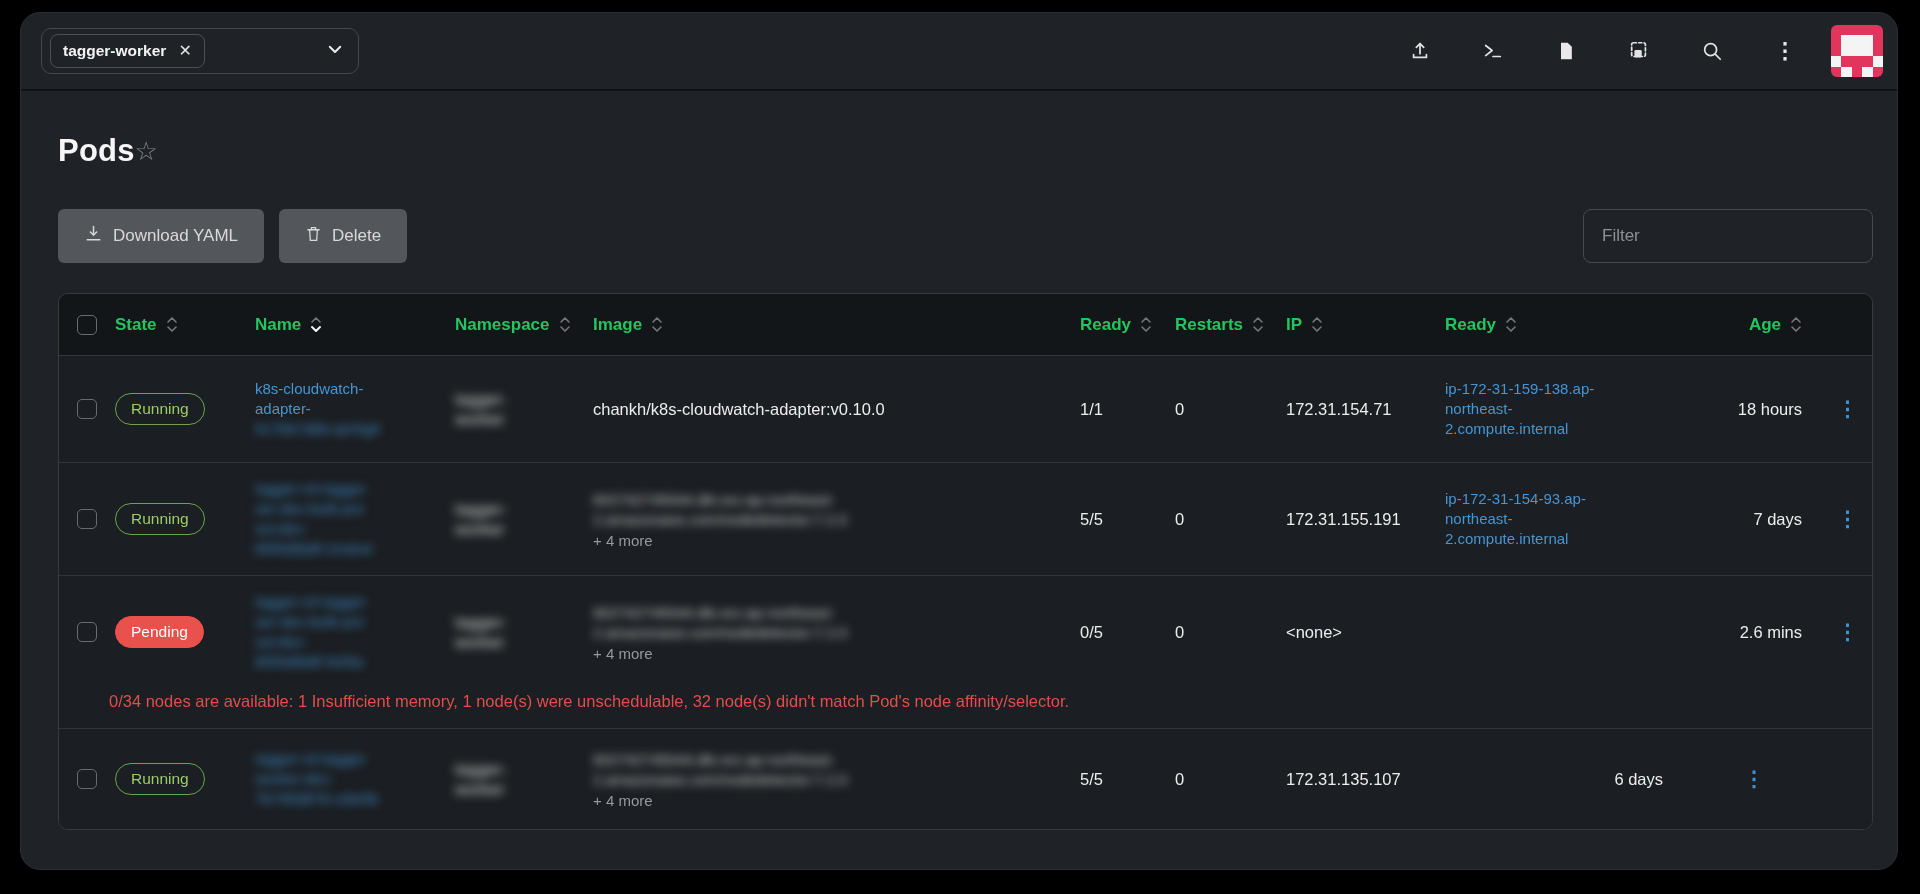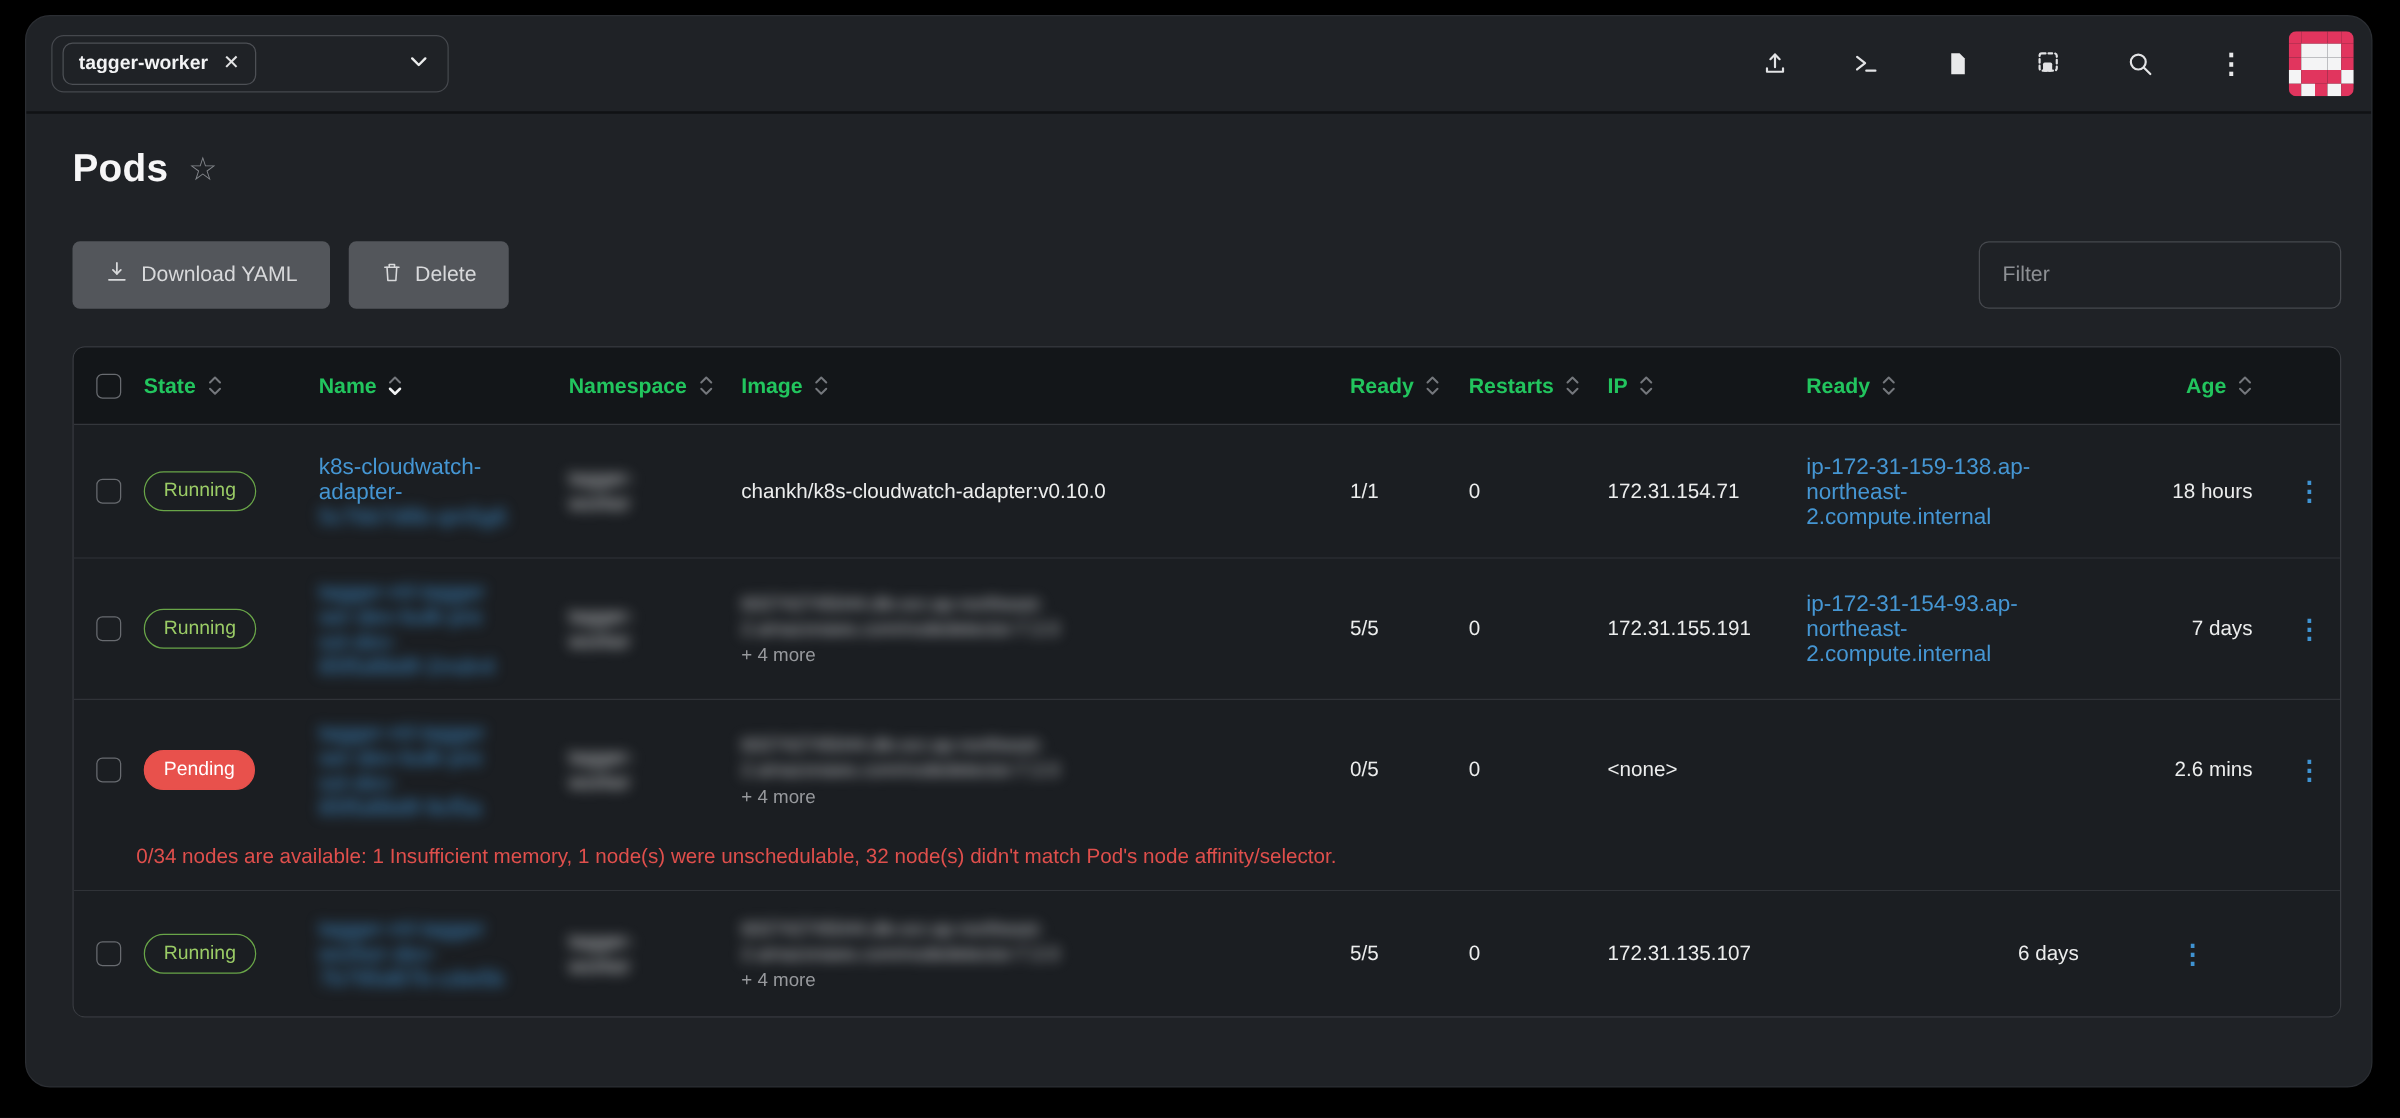--- a/index.html
+++ b/index.html
@@ -21,21 +21,21 @@
               display:flex; align-items:center; justify-content:center; }
   .icon-btn svg { stroke:#e2e3e5; fill:none; stroke-width:1.9; stroke-linecap:round; stroke-linejoin:round; }
   .topbar-icons { display:flex; align-items:center; gap:49px; margin-right:34px; }
   .kebab-top { color:#e8e9ea; font-size:22px; font-weight:700; line-height:1; }
   .logo { width:52px; height:52px; border-radius:6px; overflow:hidden; display:grid;
           grid-template-columns:repeat(5,1fr); grid-template-rows:repeat(5,1fr); }
   .logo i { background:#e1355e; } .logo i.w { background:#f4f4f5; }
 
   
   .content { padding:0 24px 0 37px; }
-  .title-row { margin-top:26px; display:flex; align-items:center; gap:16px; }
+  .title-row { margin-top:42px; display:flex; align-items:center; }
   h1 { color:#f6f6f7; font-size:31px; font-weight:700; letter-spacing:.2px; }
   .star { color:#84878c; font-size:26px; cursor:pointer; line-height:1; }
 
   .toolbar { margin-top:40px; display:flex; align-items:center; }
   .btn { display:inline-flex; align-items:center; gap:10px; background:#53565b; border:none;
          border-radius:6px; height:54px; padding:0 26px; color:#d8d9db; font-size:17px;
          font-family:"Liberation Sans",sans-serif; cursor:pointer; margin-right:15px; }
   .btn svg { stroke:#d8d9db; fill:none; stroke-width:1.8; stroke-linecap:round; stroke-linejoin:round; }
   .filter { width:290px; height:54px; background:transparent; border:1px solid #46494e;
             border-radius:8px; color:#e8e9ea; font-size:17px; padding:0 18px;
@@ -58,21 +58,21 @@
 
   .row-block { border-bottom:1px solid #303338; background:#1b1e22; }
   .row-block:last-child { border-bottom:none; }
   .r1 { min-height:106px; } .r2 { min-height:112px; } .r4 { min-height:100px; }
   .row-block .grid { min-height:inherit; }
   .badge { display:inline-block; border-radius:999px; font-size:15.5px; padding:6px 15px; }
   .badge.running { border:1.5px solid #69a548; color:#9bcc66; }
   .badge.pending { background:#e8514c; color:#ffffff; border:1.5px solid #e8514c; }
   .cell { font-size:16.5px; color:#eceded; }
   .lines { white-space:pre-line; line-height:20px; display:block; }
-  .name a, .node a { color:#4596d3; text-decoration:none; cursor:pointer; font-size:18px; }
+  .name a, .node a { color:#4596d3; text-decoration:none; cursor:pointer; font-size:15px; }
   .blur { filter:blur(5px); }
   .name .blur { color:#3d8ac6; }
   .ns .blur { color:#d6d8da; }
   .img-blur { color:#c9cbce; font-size:15px; line-height:20px; }
   .more { color:#97999d; font-size:15px; margin-top:2px; display:block; }
   .node a { display:inline-block; max-width:185px; line-height:20px; }
   .age { text-align:right; padding-right:22px; }
   .kebab { text-align:center; color:#3f93d2; font-size:21px; font-weight:700; cursor:pointer; letter-spacing:1px; }
   .row-error { color:#df4f4c; font-size:16.5px; margin:2px 20px 16px 50px; line-height:22px; }
 </style>

